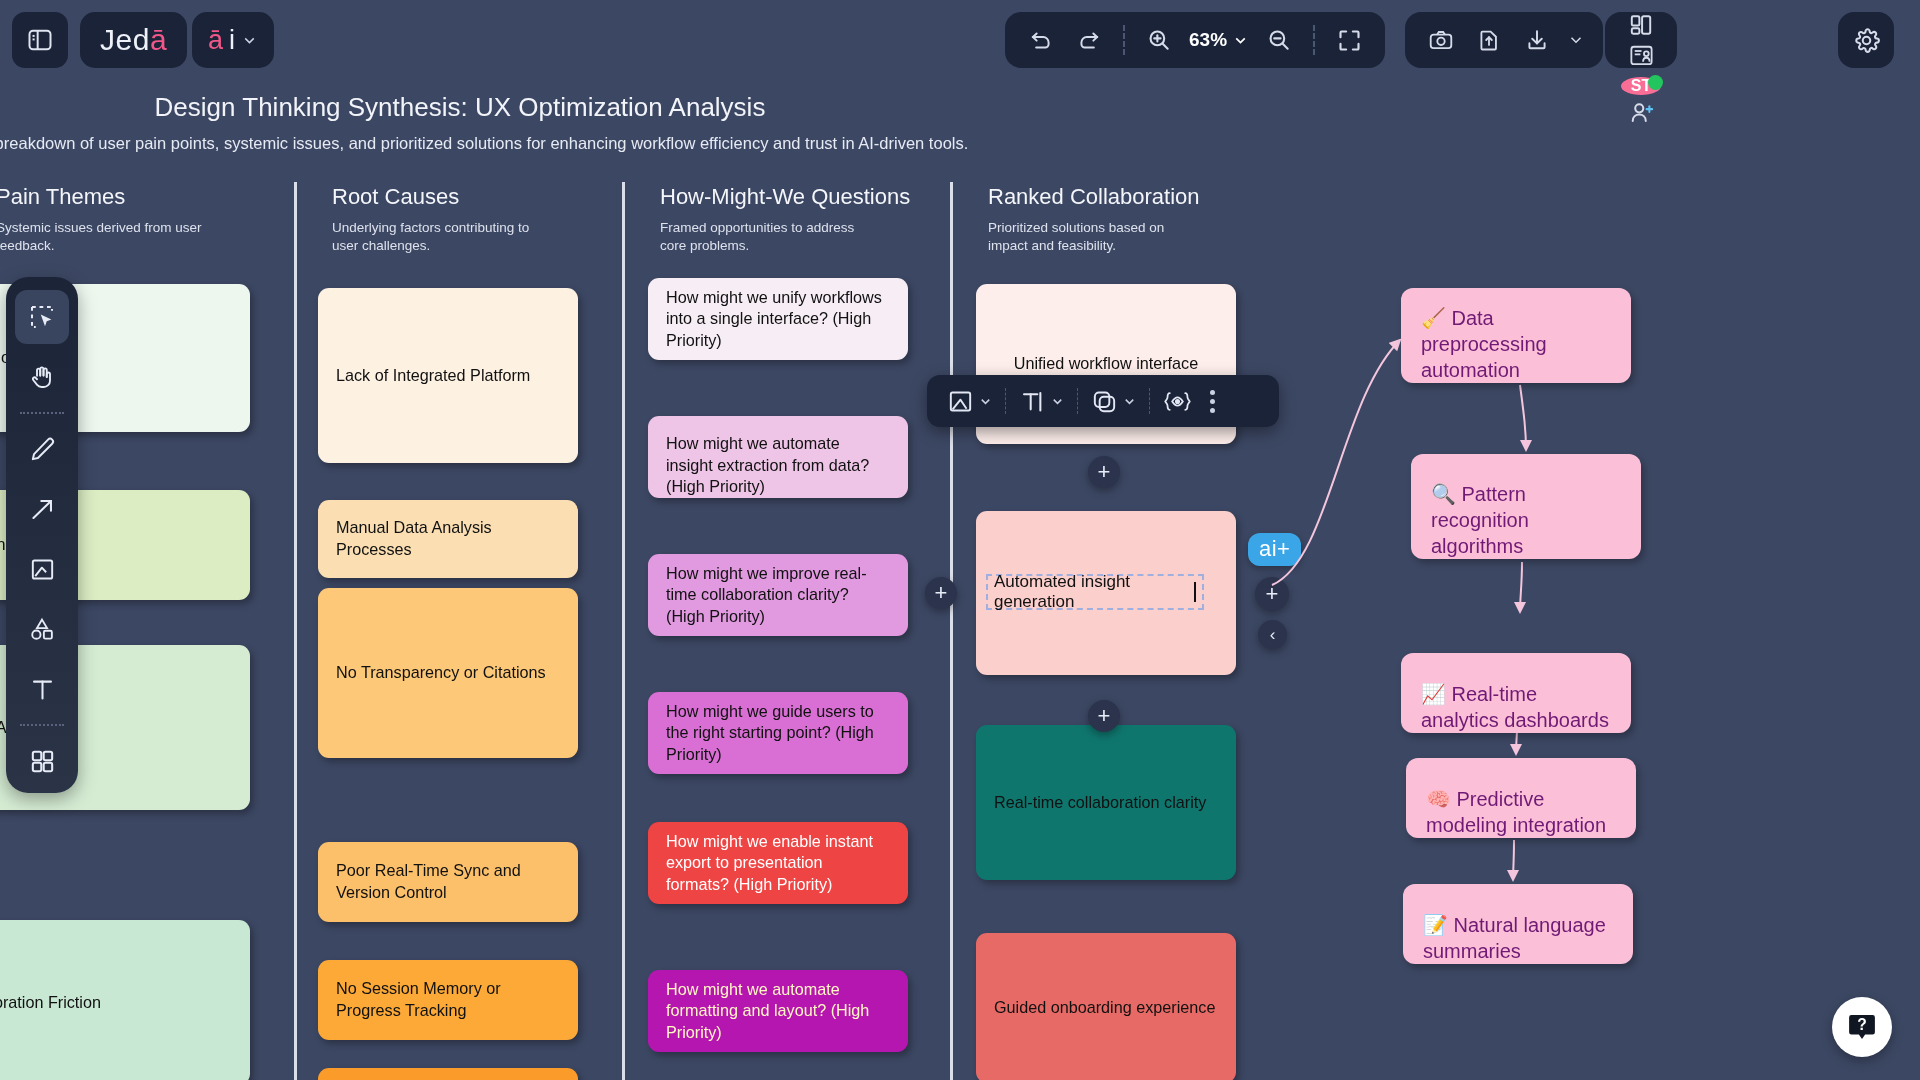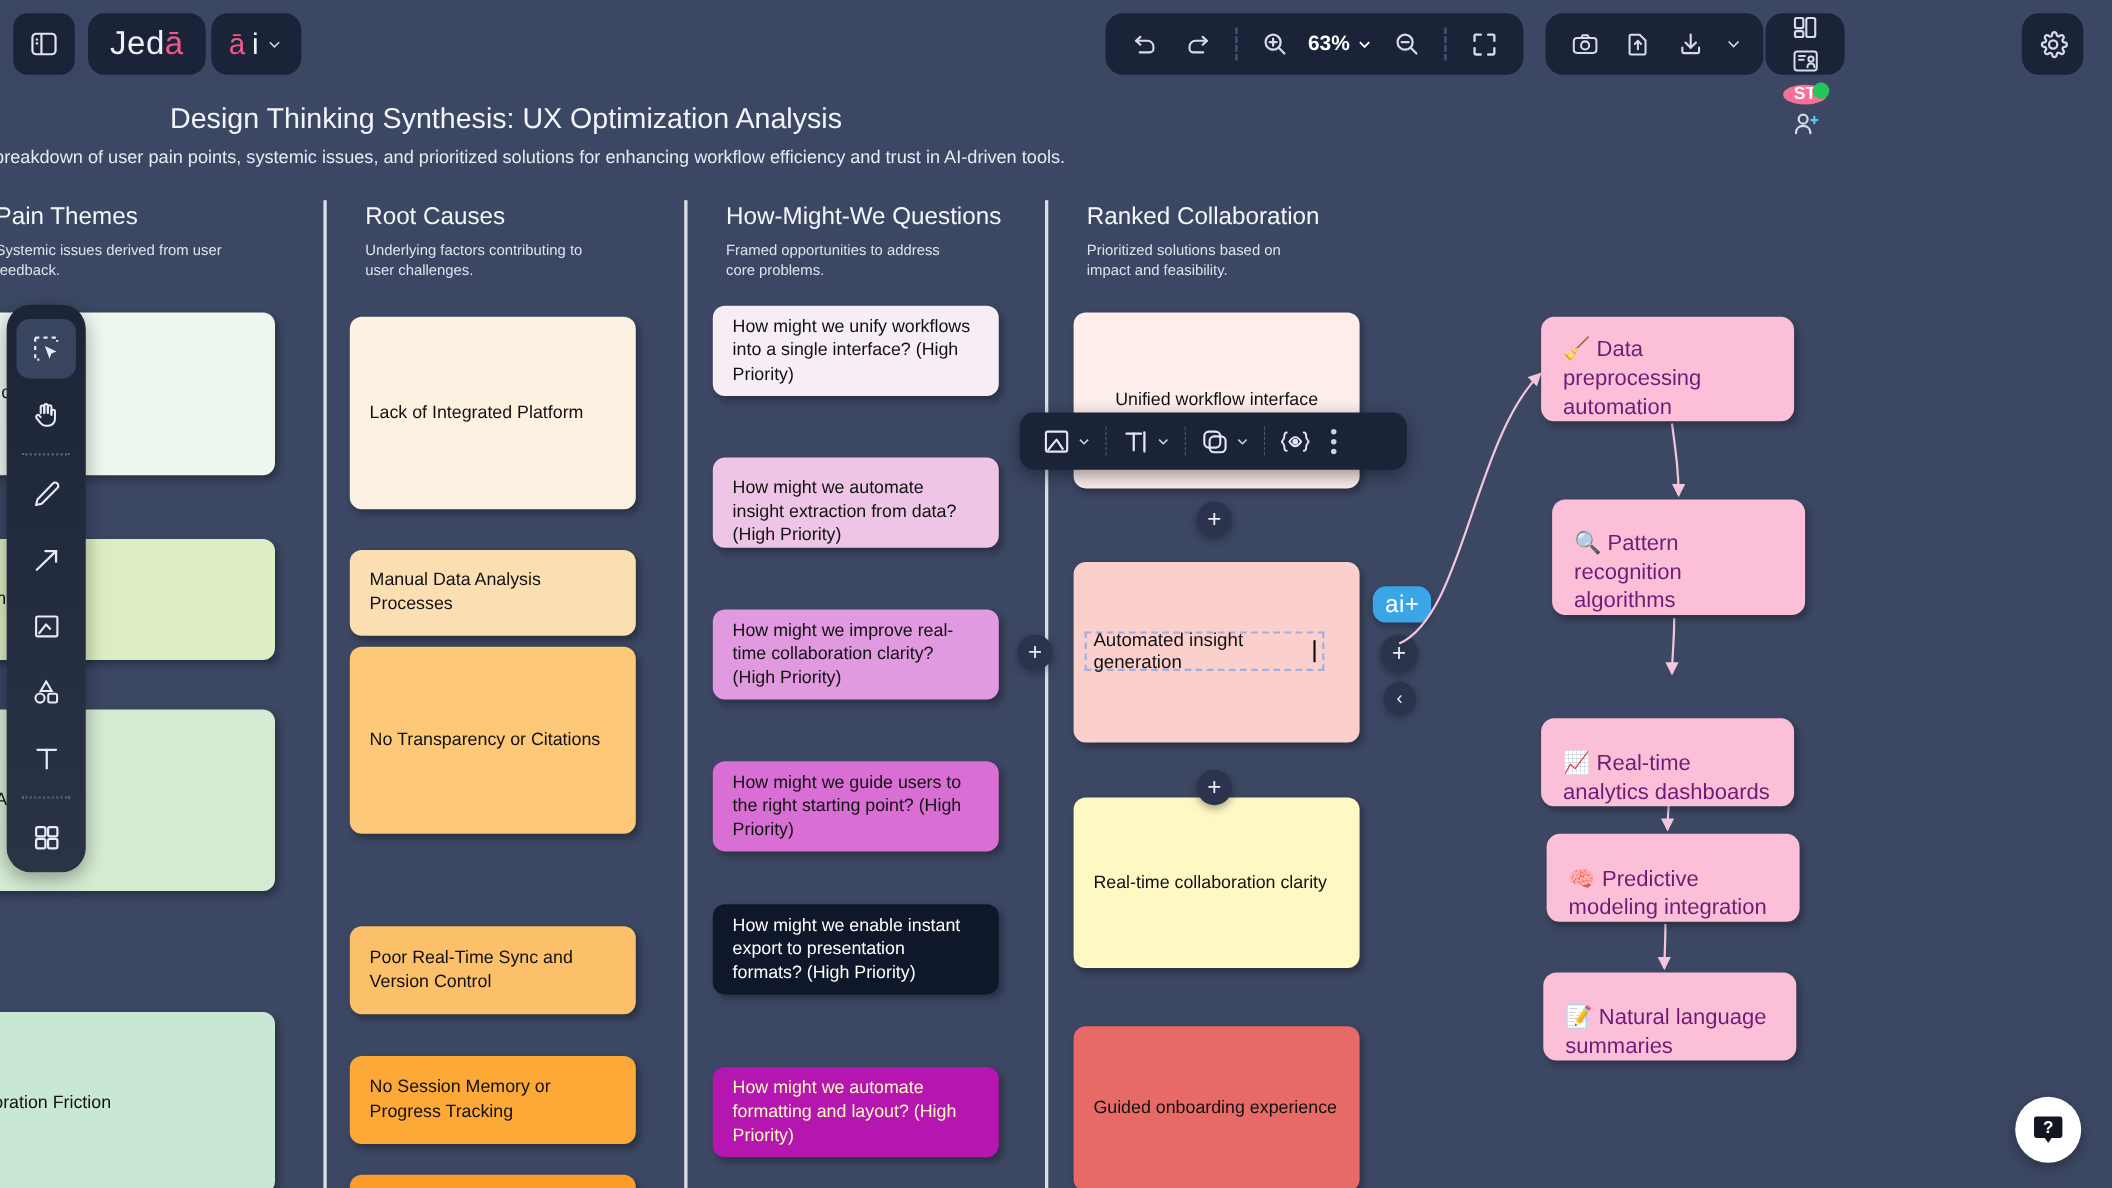--- a/index.html
+++ b/index.html
@@ -369,38 +369,38 @@
     </div>
   <div class="card" style="left:648px; width:260px; top:416px; height:82px; background:#eec5e6;align-items:flex-end;">
       <span>How might we automate insight extraction from data? (High Priority)</span>
     </div>
   <div class="card" style="left:648px; width:260px; top:554px; height:82px; background:#e199df;">
       <span>How might we improve real-time collaboration clarity? (High Priority)</span>
     </div>
   <div class="card" style="left:648px; width:260px; top:692px; height:82px; background:#d96fd4;">
       <span>How might we guide users to the right starting point? (High Priority)</span>
     </div>
-  <div class="card" style="left:648px; width:260px; top:822px; height:82px; background:#0f172a; color:#fff;">
+  <div class="card" style="left:648px; width:260px; top:822px; height:82px; background:#ef4444; color:#fff;">
       <span>How might we enable instant export to presentation formats? (High Priority)</span>
     </div>
   <div class="card" style="left:648px; width:260px; top:970px; height:82px; background:#b516b0; color:#fef9c3;">
       <span>How might we automate formatting and layout? (High Priority)</span>
     </div>
 
   <div class="card" style="left:976px; width:260px; top:284px; height:160px; background:#fdeeeb; justify-content:center;">
       <span>Unified workflow interface</span>
     </div>
 
   <div class="card" style="left:976px; width:260px; top:511px; height:164px; background:#fbcfcb;"></div>
   <div class="edit-inner" style="left:986px; top:574px; width:218px; height:36px;">
     <span>Automated insight generation</span>
       <span class="caret"></span>
   </div>
 
-  <div class="card" style="left:976px; width:260px; top:725px; height:155px; background:#fef9c3;">
+  <div class="card" style="left:976px; width:260px; top:725px; height:155px; background:#0f766e;">
       <span>Real-time collaboration clarity</span>
     </div>
   <div class="card" style="left:976px; width:260px; top:933px; height:150px; background:#e86a66;">
       <span>Guided onboarding experience</span>
     </div>
 
   <div class="roundbtn" style="left:1088px; top:456px; width:32px; height:32px;">
       <span>+</span>
     </div>
   <div class="roundbtn" style="left:1088px; top:700px; width:32px; height:32px;">

